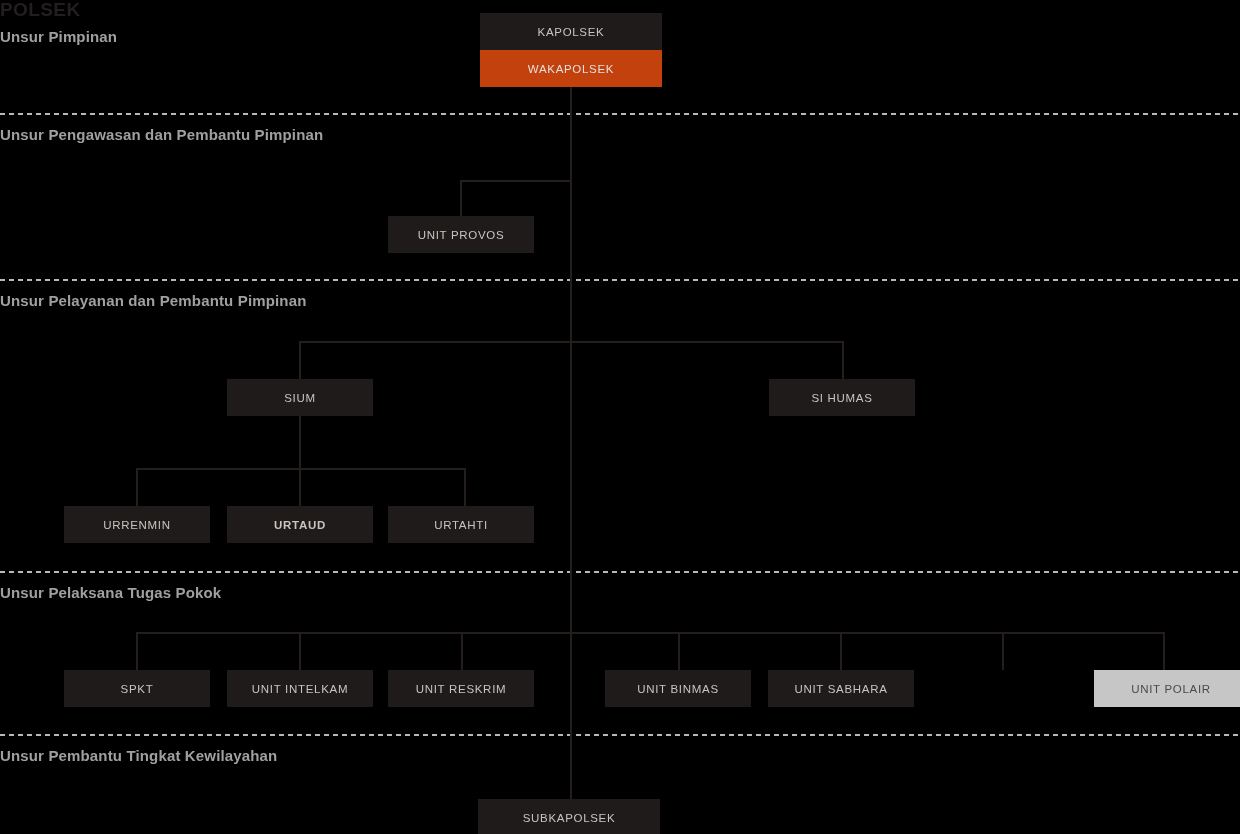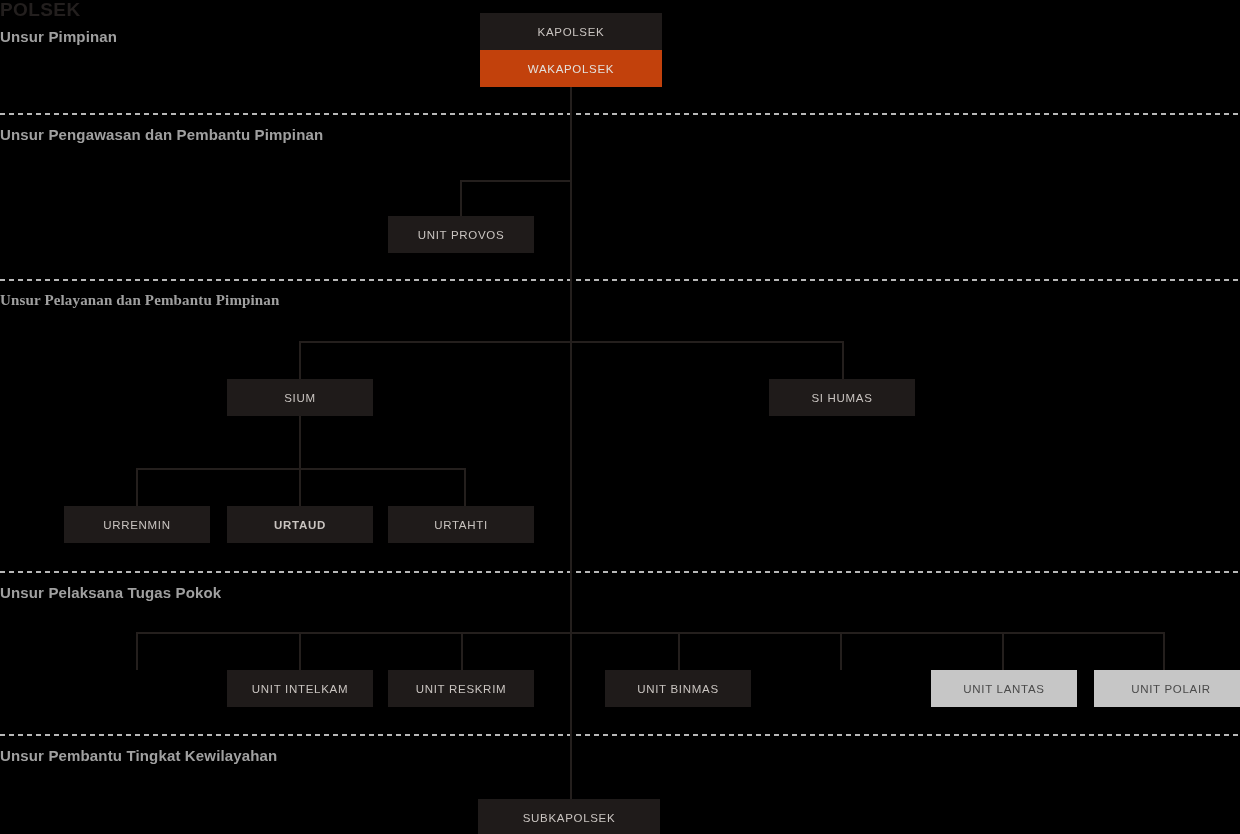--- a/index.html
+++ b/index.html
@@ -87,21 +87,21 @@
 <body>
 
 <div id="chart">
 
   <div class="org-title" style="left:0px; top:-1px;">POLSEK</div>
 
   <div class="section-label" style="left:0px; top:28px;">Unsur Pimpinan</div>
 
   <div class="section-label" style="left:0px; top:126px;">Unsur Pengawasan dan Pembantu Pimpinan</div>
 
-  <div class="section-label" style="left:0px; top:292px;font-family:Liberation Serif, serif;">Unsur Pelayanan dan Pembantu Pimpinan</div>
+  <div class="section-label" style="left:0px; top:292px;">Unsur Pelayanan dan Pembantu Pimpinan</div>
 
   <div class="section-label" style="left:0px; top:584px;">Unsur Pelaksana Tugas Pokok</div>
 
   <div class="section-label" style="left:0px; top:747px;">Unsur Pembantu Tingkat Kewilayahan</div>
 
   <div class="divider" style="top:113px;"></div>
   <div class="divider" style="top:279px;"></div>
   <div class="divider" style="top:571px;"></div>
   <div class="divider" style="top:734px;"></div>
 
@@ -138,27 +138,28 @@
   <div class="node" style="left:227px; top:379px; width:146px; height:37px;">SIUM</div>
 
   <div class="node" style="left:64px; top:506px; width:146px; height:37px;">URRENMIN</div>
 
   <div class="node" style="left:769px; top:379px; width:146px; height:37px;">SI HUMAS</div>
 
   <div class="node" style="left:227px; top:506px; width:146px; height:37px;font-weight:bold;">URTAUD</div>
 
   <div class="node" style="left:388px; top:506px; width:146px; height:37px;">URTAHTI</div>
 
+  <div class="node" style="left:64px; top:670px; width:146px; height:37px;">SPKT</div>
 
   <div class="node" style="left:227px; top:670px; width:146px; height:37px;">UNIT INTELKAM</div>
 
   <div class="node" style="left:388px; top:670px; width:146px; height:37px;">UNIT RESKRIM</div>
 
   <div class="node" style="left:605px; top:670px; width:146px; height:37px;">UNIT BINMAS</div>
 
+  <div class="node" style="left:768px; top:670px; width:146px; height:37px;">UNIT SABHARA</div>
 
-  <div class="node light" style="left:931px; top:670px; width:146px; height:37px;">UNIT LANTAS</div>
 
   <div class="node light" style="left:1094px; top:670px; width:154px; height:37px;">UNIT POLAIR</div>
 
   <div class="node" style="left:478px; top:799px; width:182px; height:37px;">SUBKAPOLSEK</div>
 
 </div>
 
 </body></html>

